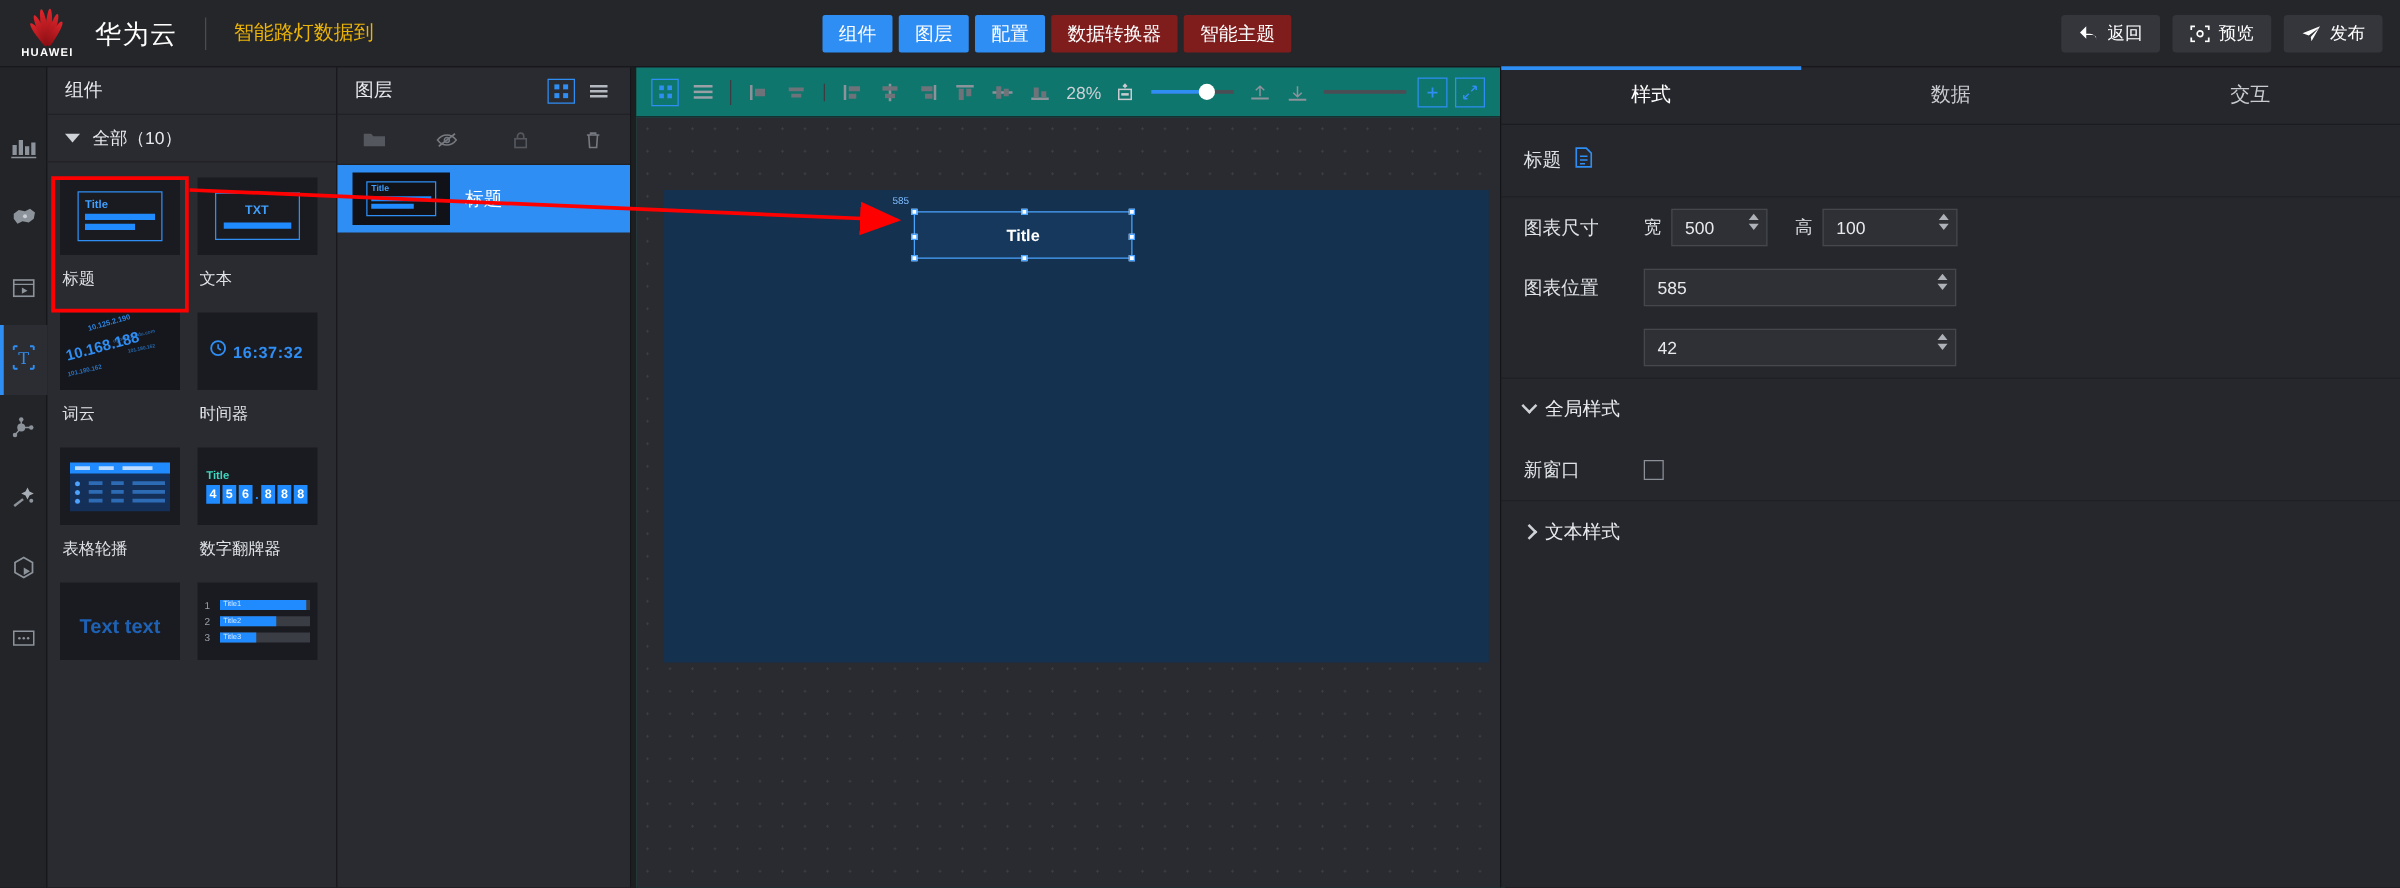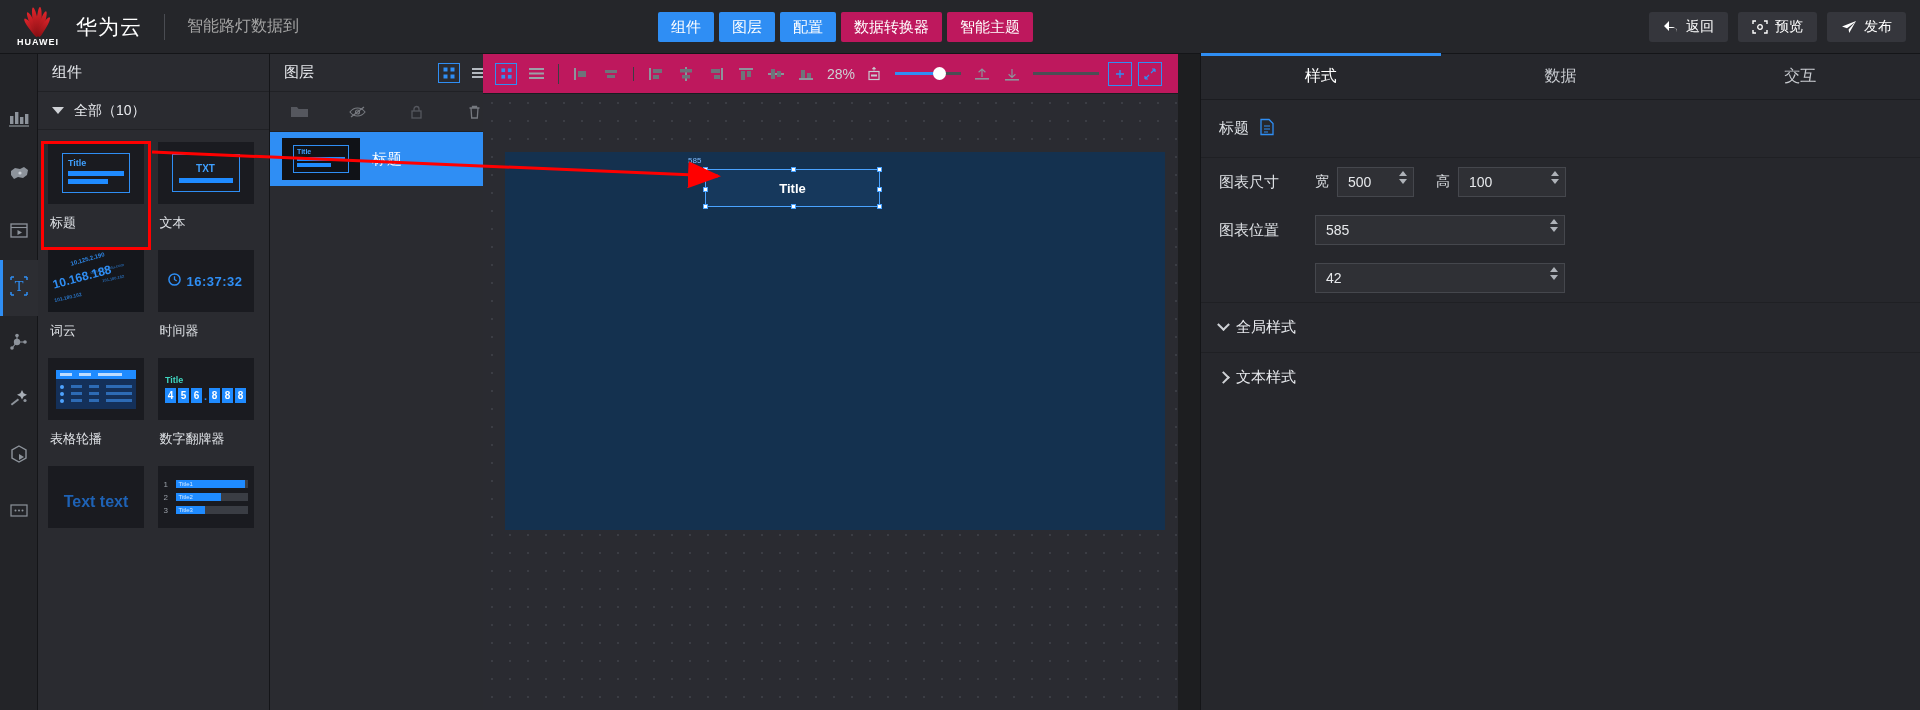--- a/index.html
+++ b/index.html
@@ -32,31 +32,31 @@
   .hw-text {
     font-size: 9px; letter-spacing: 1px; color: #ffffff;
     text-align: center; font-weight: bold; margin-top: 1px;
   }
   .brand-name {
     font-size: 21px; color: #ffffff; margin-left: 14px; letter-spacing: 1px;
   }
   .brand-sep {
     width: 1px; height: 26px; background: #4a4c52; margin: 0 22px;
   }
-  .doc-title { font-size: 16px; color: #a3a3a3; }
+  .doc-title { font-size: 16px; color: #eab308; }
 
   .nav-center {
     position: absolute; left: 658px; top: 12px;
     display: flex; gap: 5px; align-items: center;
   }
   .nav-btn {
     height: 30px; padding: 0 13px;
     display: flex; align-items: center; justify-content: center;
     font-size: 15px; color: #ffffff; cursor: pointer;
-    background: #be185d; border-radius: 2px;
+    background: #7f1d1d; border-radius: 2px;
   }
   .nav-btn.active { background: #2f8ef4; }
 
   .nav-right {
     position: absolute; right: 14px; top: 12px;
     display: flex; gap: 10px; align-items: center;
   }
   .act-btn {
     height: 30px; padding: 0 14px; border-radius: 3px;
     background: #35363c; color: #ffffff; font-size: 14px;
@@ -192,22 +192,22 @@
     display: flex; align-items: center; justify-content: center;
   }
   .layer-thumb .box { width: 56px; height: 28px; border: 1px solid #2f8ef4; padding: 2px 3px 0; }
   .layer-thumb .t { font-size: 7px; color: #3fa0ff; font-weight: bold; }
   .layer-thumb .b1 { height: 4px; background: #1f8bff; margin-top: 2px; }
   .layer-thumb .b2 { height: 4px; background: #1f8bff; margin-top: 2px; width: 70%; }
   .layer-name { font-size: 15px; color: #ffffff; }
 
   
   .canvas-area {
-    position: absolute; left: 483px; top: 54px; width: 695px; height: 656px;
-    background: #be185d;
+    position: absolute; left: 509px; top: 54px; width: 695px; height: 656px;
+    background: #0f766e;
   }
   .canvas-toolbar {
     height: 40px; display: flex; align-items: center; gap: 0;
     border-bottom: 1px solid #1b1c20; padding-left: 8px;
   }
   .tb-ico {
     width: 30px; height: 30px; display: flex; align-items: center;
     justify-content: center; cursor: pointer;
   }
   .tb-ico.boxed { border: 1px solid #2f8ef4; width: 24px; height: 24px; }
@@ -850,20 +850,24 @@
             <i class="dn"></i>
           </span>
       </div>
     </div>
 
     <div class="sectitle">
       <span class="chev down"></span>
       <span class="tt">全局样式</span>
     </div>
 
+    <div class="prow">
+      <span class="plabel w140">新窗口</span>
+      <span class="checkbox"></span>
+    </div>
 
     <div class="sectitle">
       <span class="chev right"></span>
       <span class="tt">文本样式</span>
     </div>
   </div>
 
   <div class="red-box"></div>
   <svg class="red-arrow">
     <defs>

